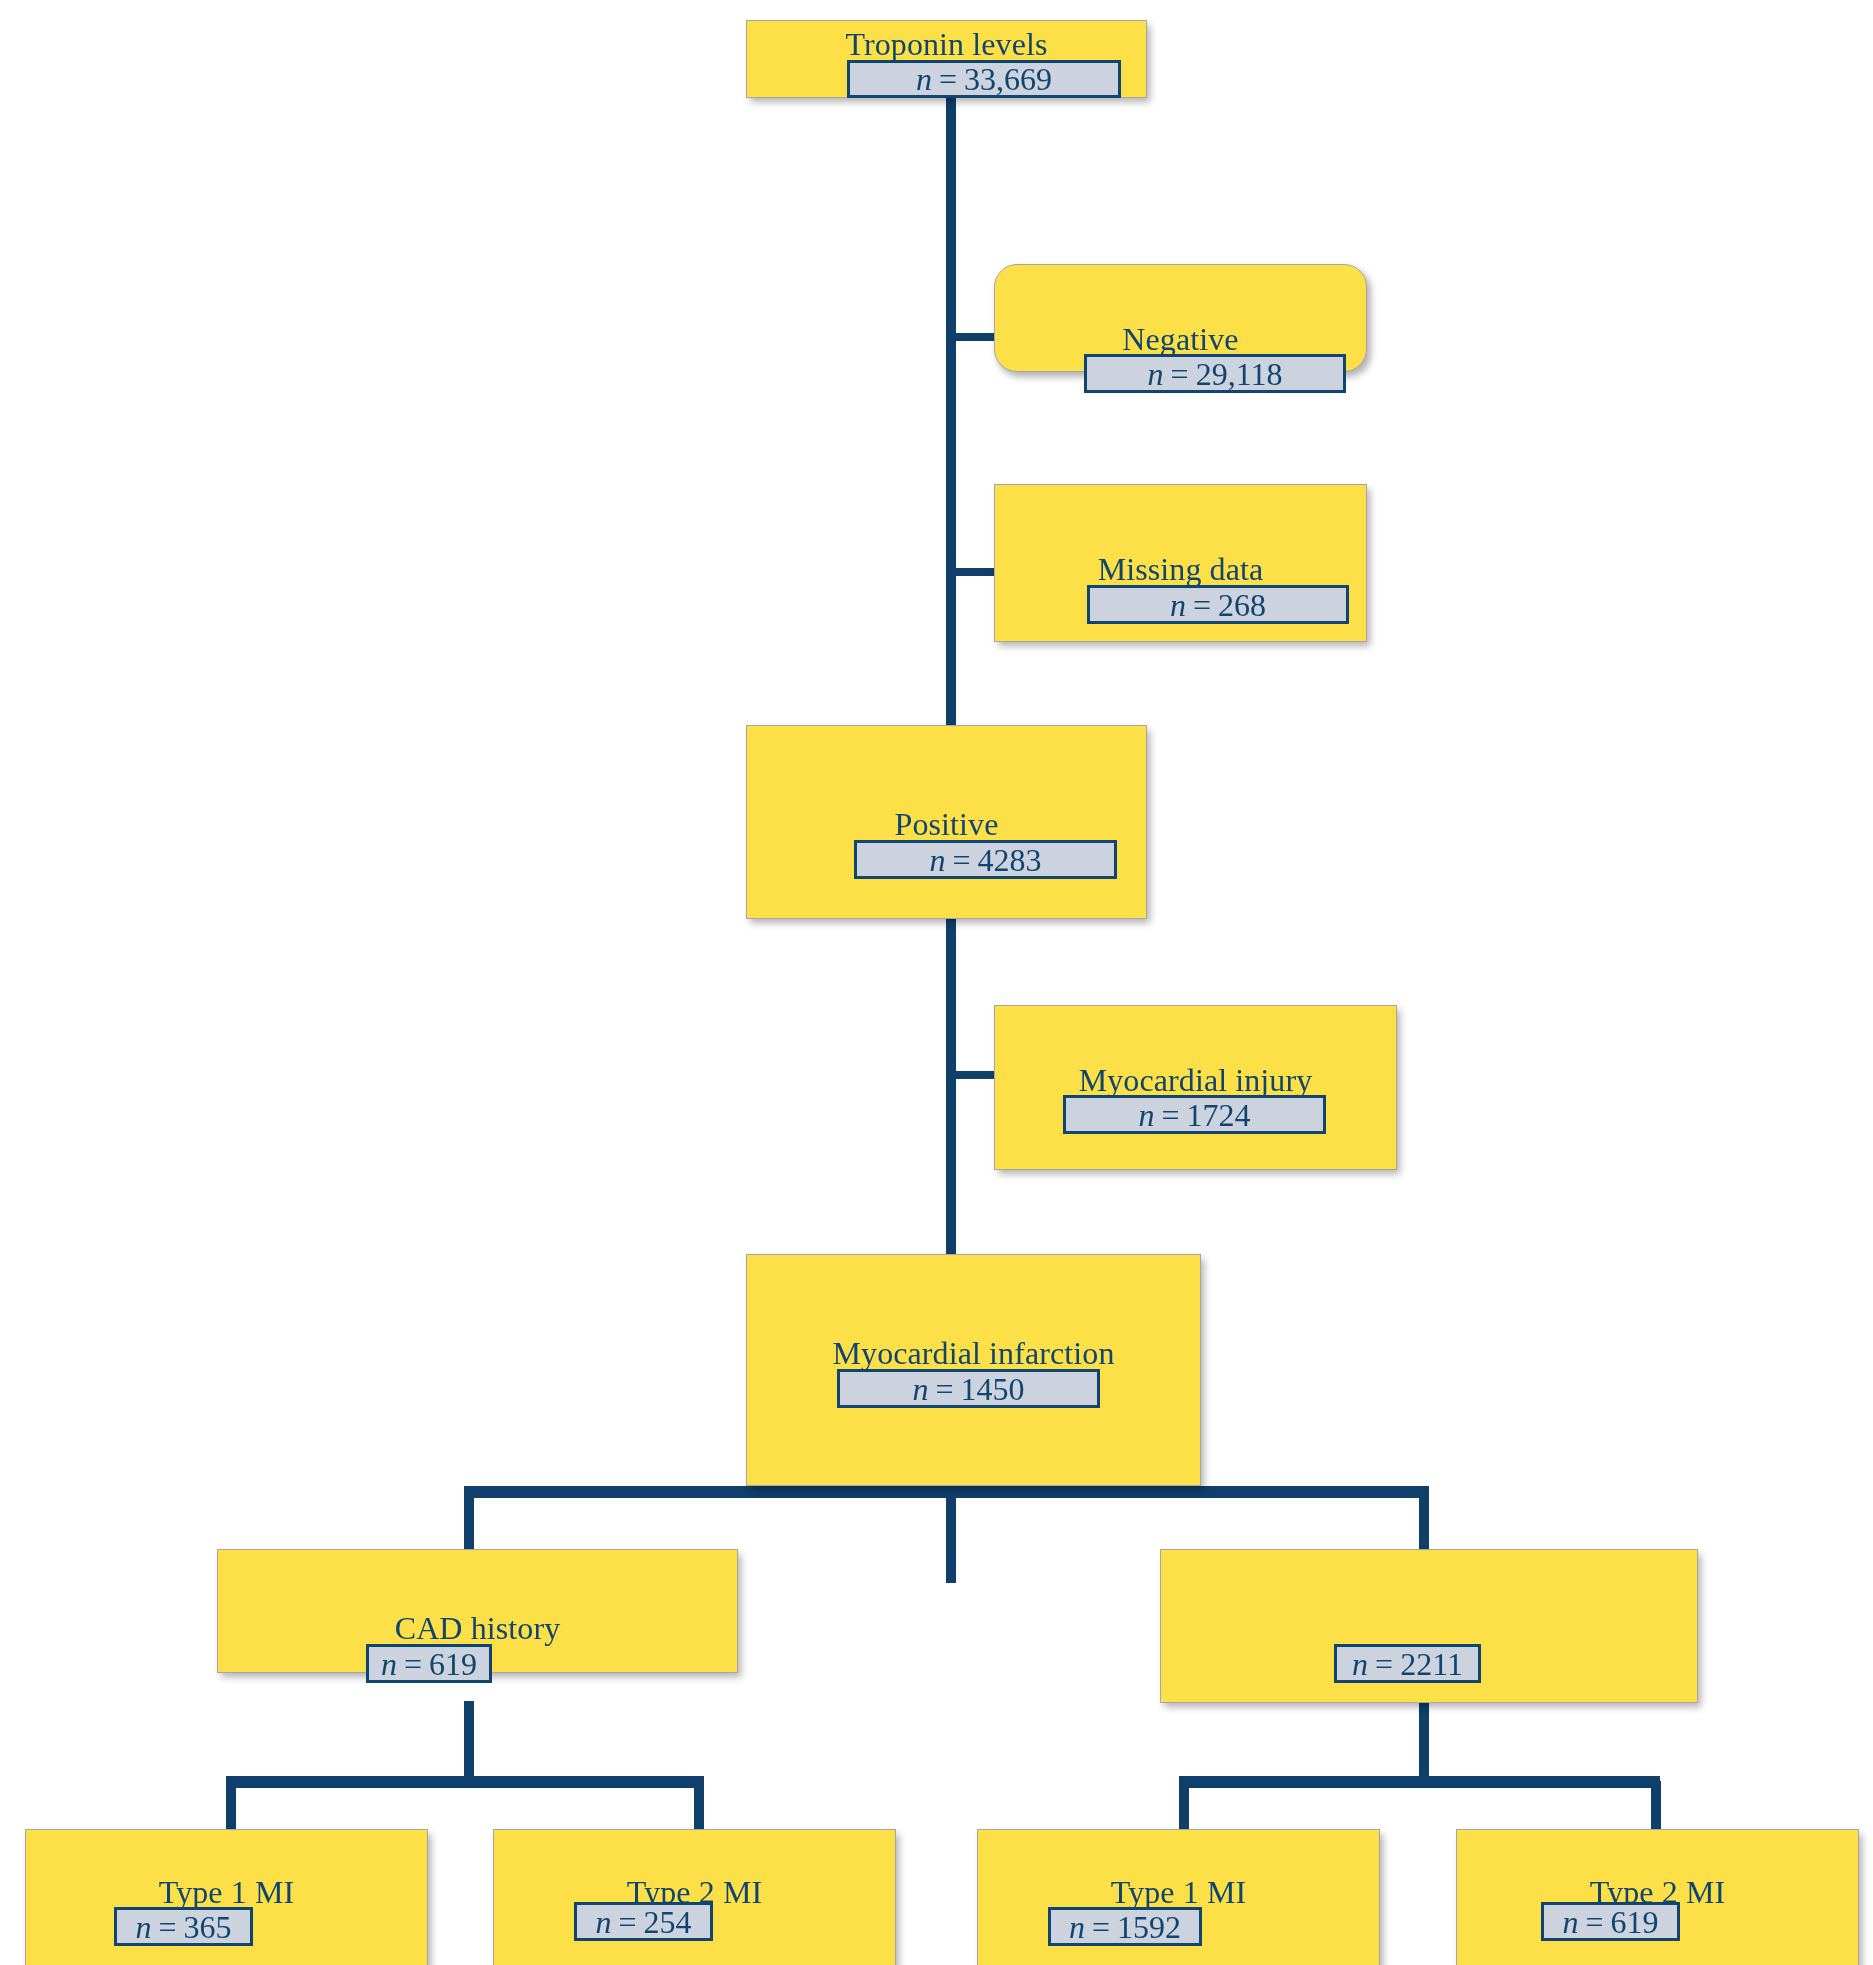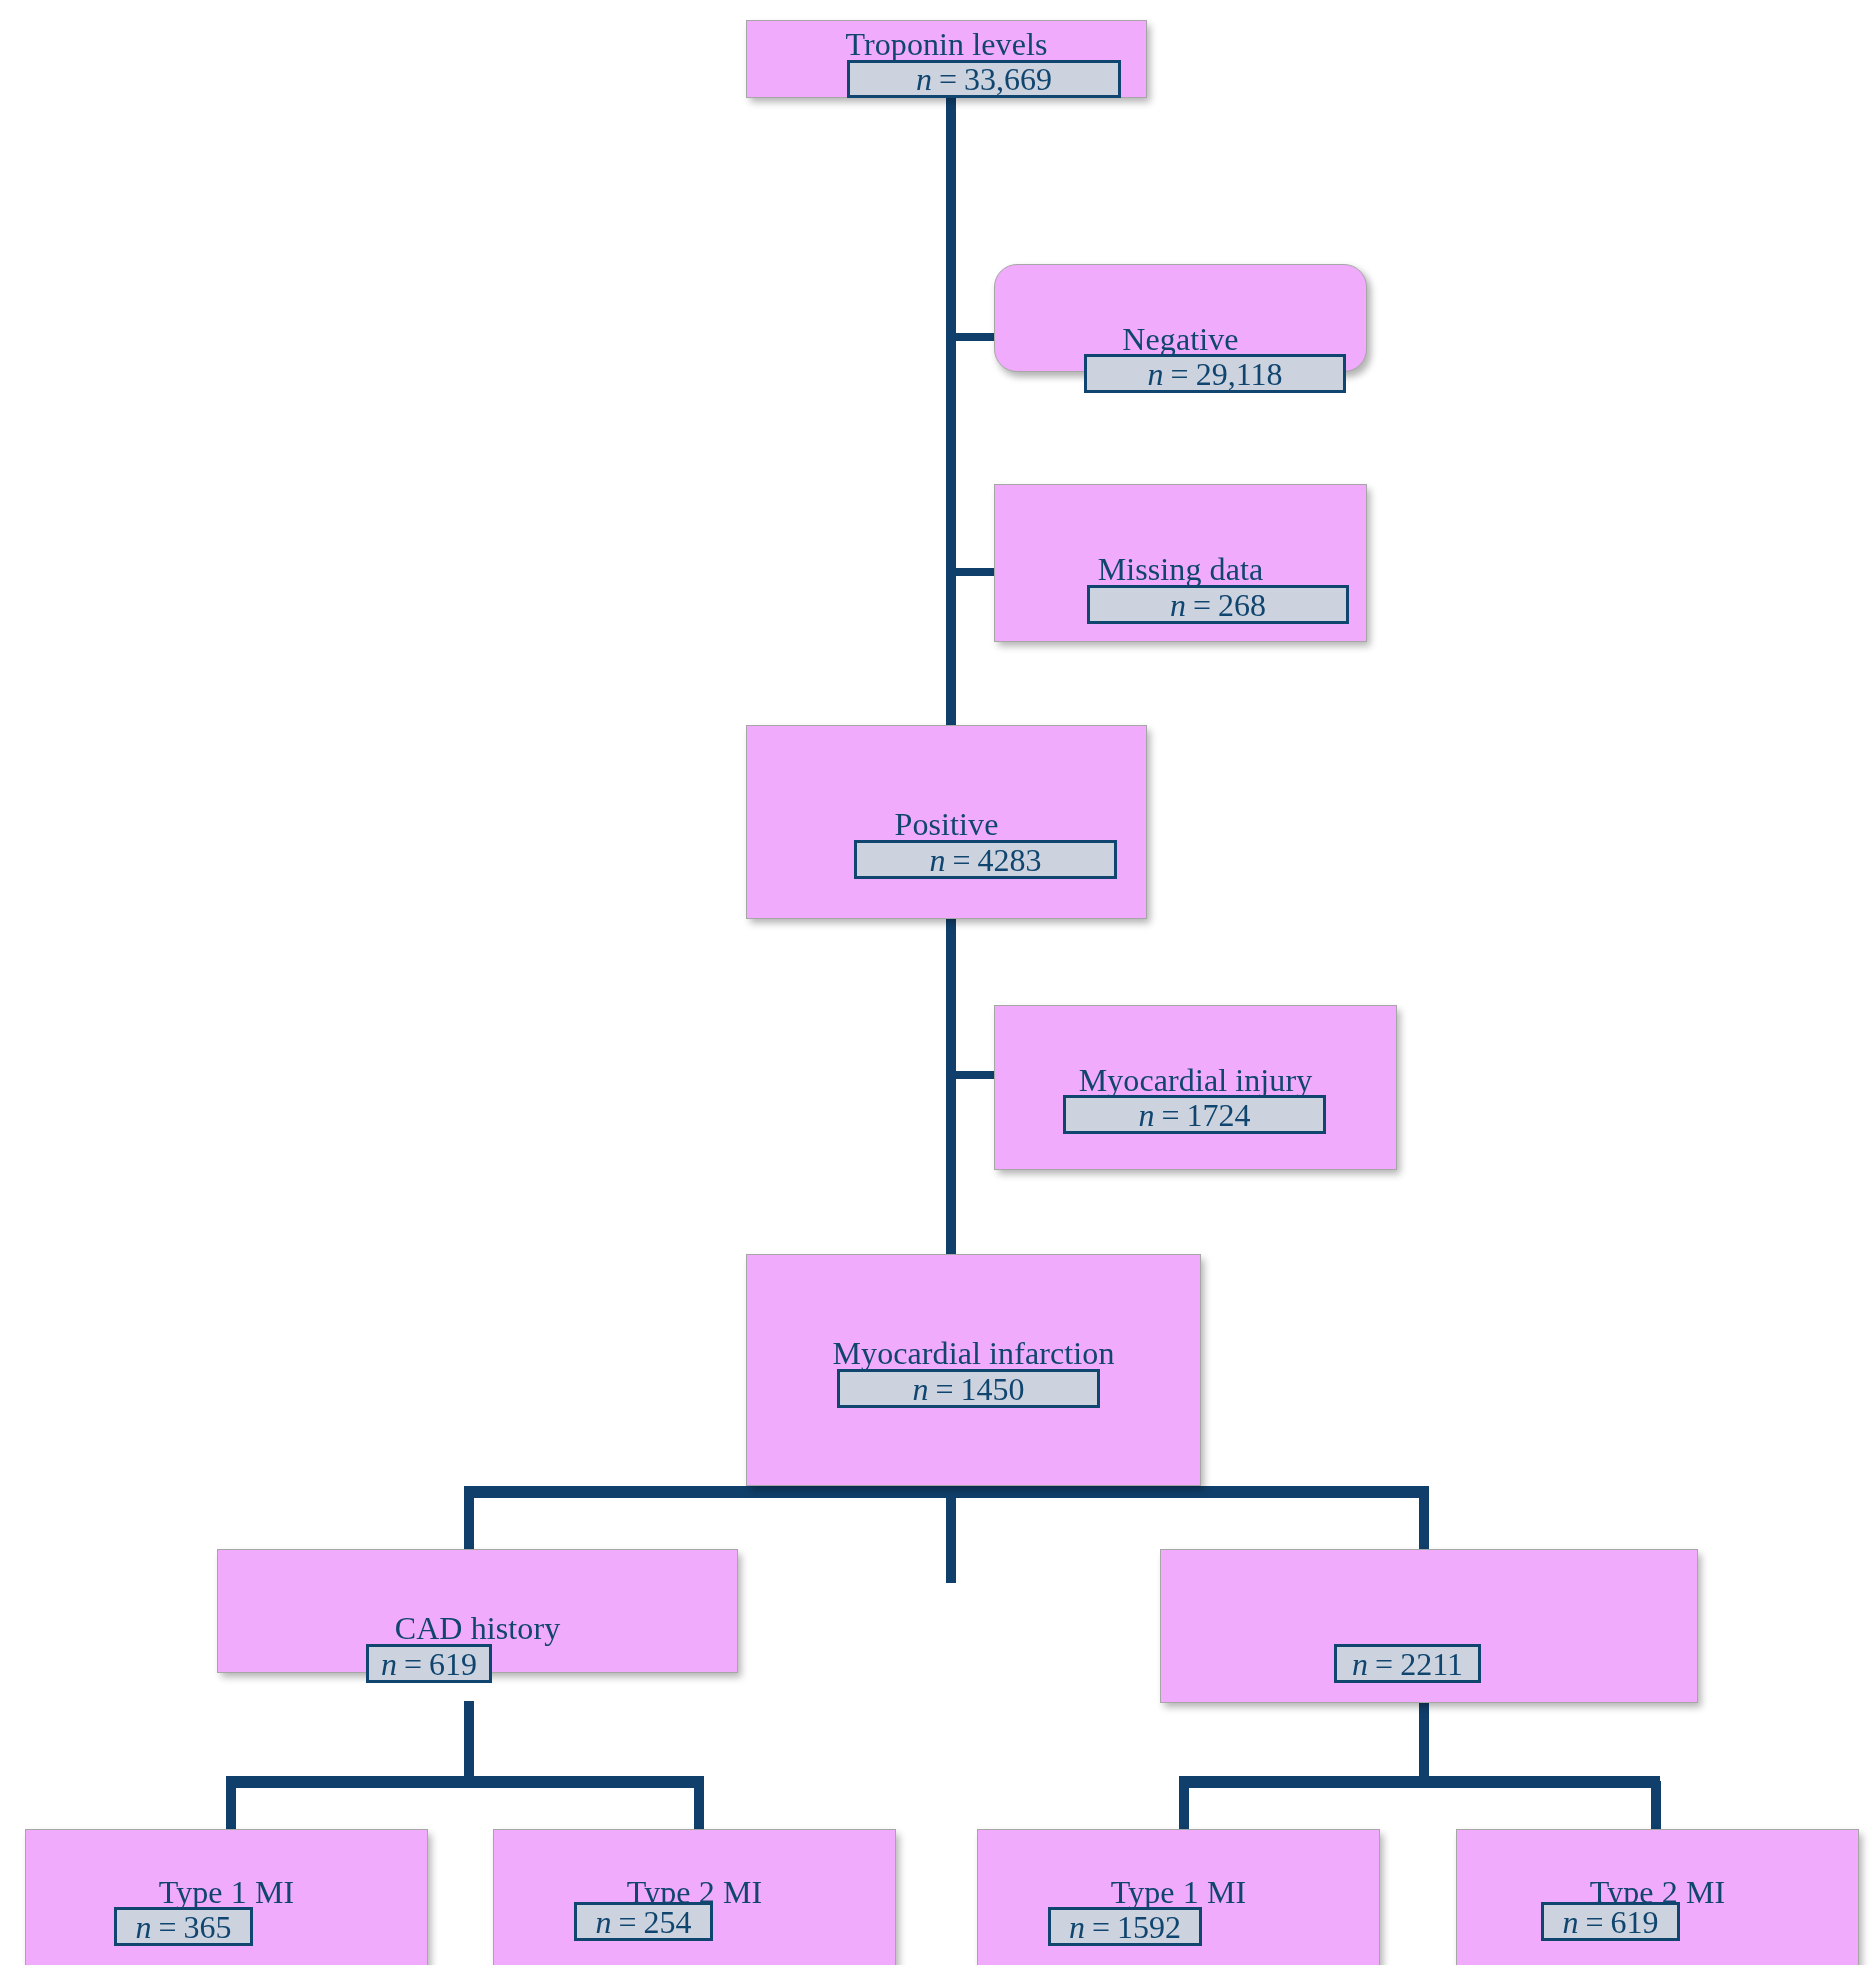--- a/index.html
+++ b/index.html
@@ -12,21 +12,21 @@
     width:1873px;
     height:1965px;
     background:#ffffff;
     overflow:hidden;
   }
 
   
   .node{
     position:absolute;
     box-sizing:border-box;
-    background:#f0abfc;
+    background:#fde047;
     border:1.1px solid #a6a6a6;
     box-shadow:3.7px 4.7px 7.4px rgba(0,0,0,0.30);
     z-index:5;
   }
   .node .label{
     position:absolute;
     left:0;
     width:100%;
     text-align:center;
     color:#10456f;

